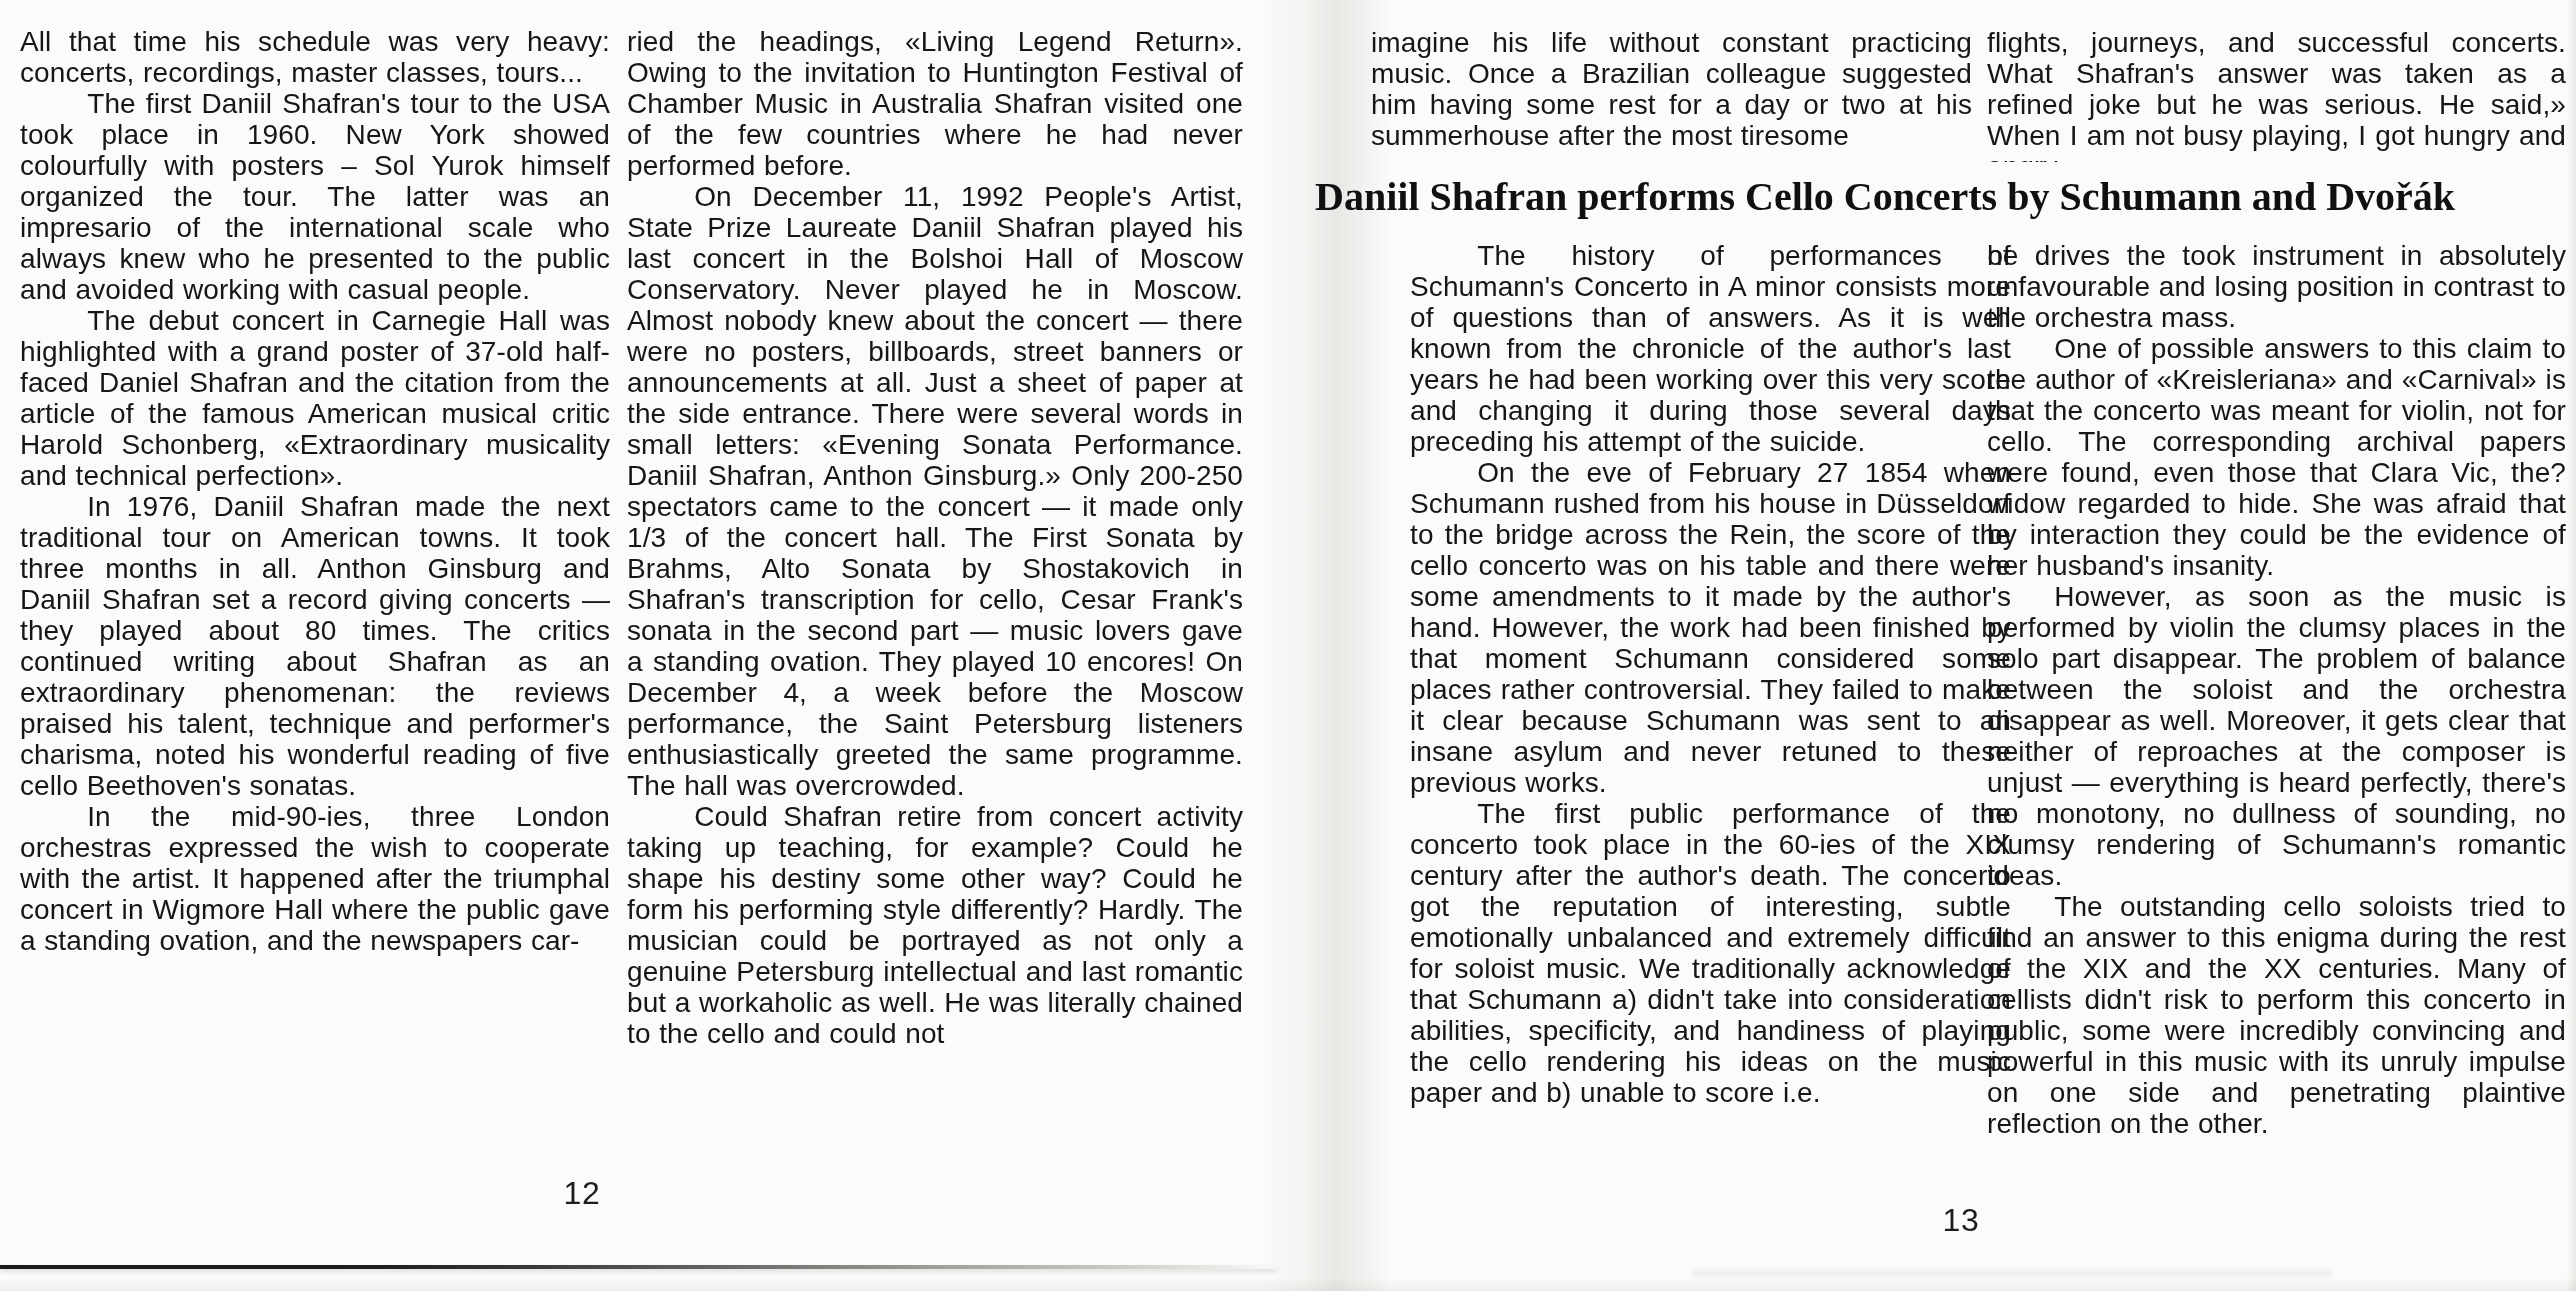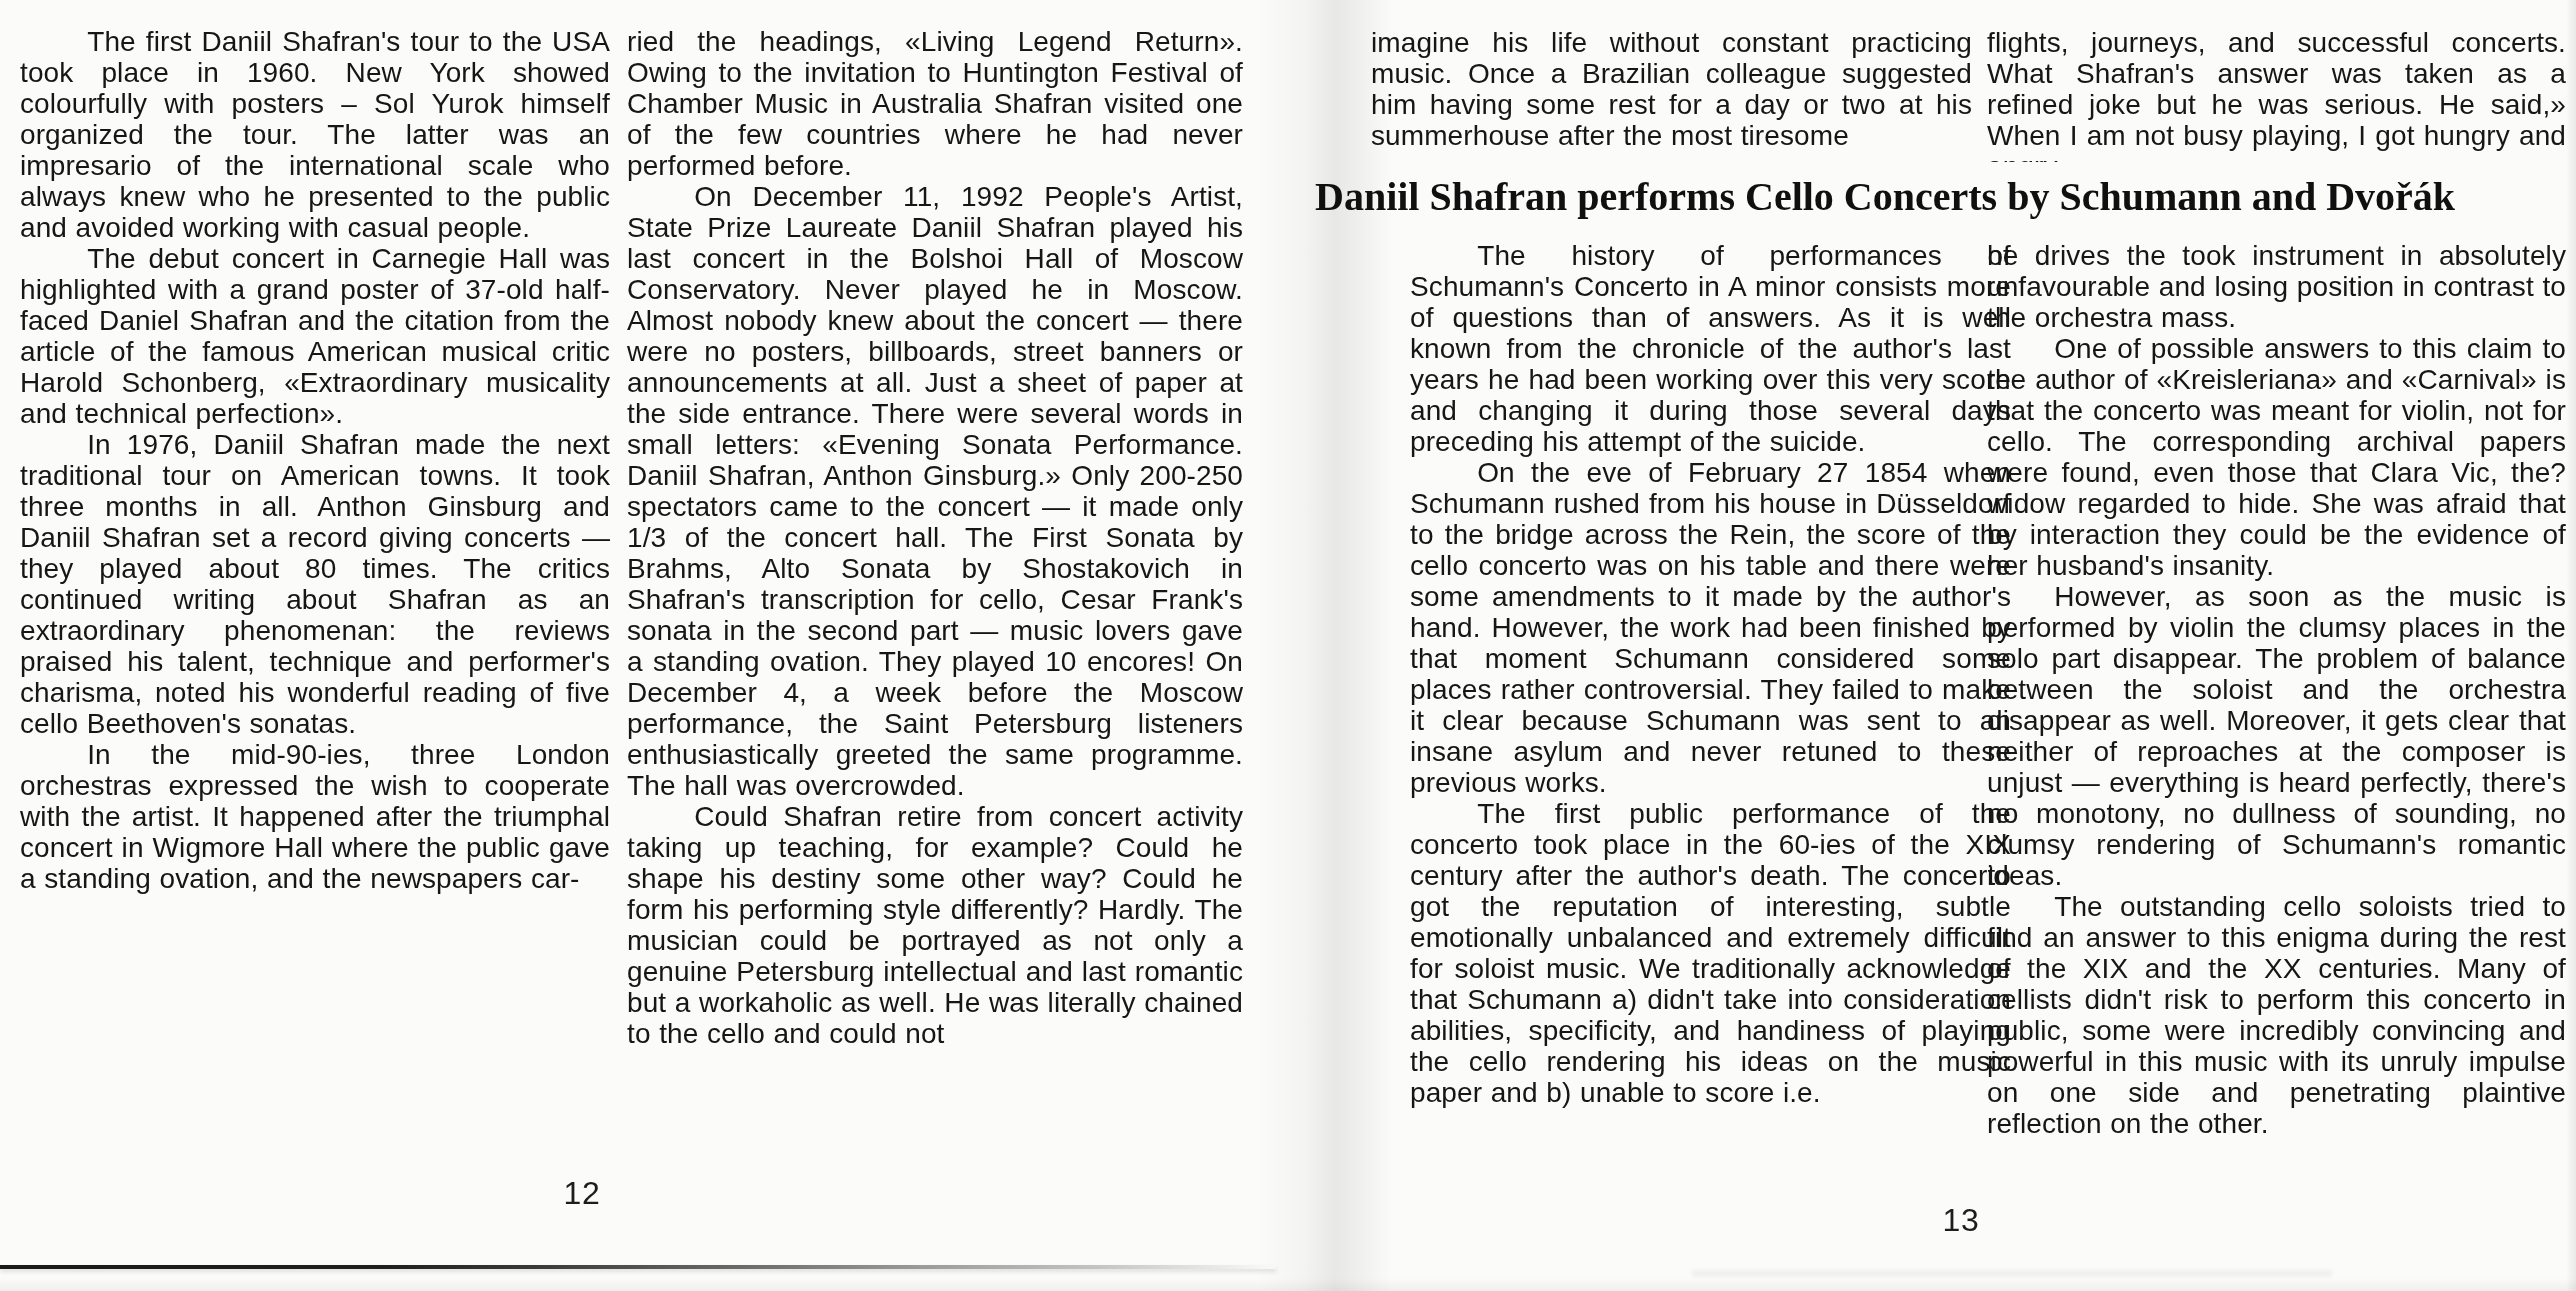--- a/index.html
+++ b/index.html
@@ -129,20 +129,21 @@
 <div class="spread">
 
   <div class="gutter-shadow"></div>
   <div class="bottom-line"></div>
   <div class="bottom-smudge"></div>
   <div class="bottom-edge"></div>
   <div class="right-edge"></div>
 
   <div>
     <div id="p12c1" class="col">
+      <p>All that time his schedule was very heavy: concerts, recordings, master classes, tours...</p>
       <p class="indent">The first Daniil Shafran's tour to the USA took place in 1960. New York showed colourfully with posters – Sol Yurok himself organized the tour. The latter was an impresario of the international scale who always knew who he presented to the public and avoided working with casual people.</p>
       <p class="indent">The debut concert in Carnegie Hall was highlighted with a grand poster of 37-old half-faced Daniel Shafran and the citation from the article of the famous American musical critic Harold Schonberg, «Extraordinary musicality and technical perfection».</p>
       <p class="indent">In 1976, Daniil Shafran made the next traditional tour on American towns. It took three months in all. Anthon Ginsburg and Daniil Shafran set a record giving concerts — they played about 80 times. The critics continued writing about Shafran as an extraordinary phenomenan: the reviews praised his talent, technique and performer's charisma, noted his wonderful reading of five cello Beethoven's sonatas.</p>
       <p class="indent">In the mid-90-ies, three London orchestras expressed the wish to cooperate with the artist. It happened after the triumphal concert in Wigmore Hall where the public gave a standing ovation, and the newspapers car-</p>
     </div>
     <div id="p12c2" class="col">
       <p>ried the headings, «Living Legend Return». Owing to the invitation to Huntington Festival of Chamber Music in Australia Shafran visited one of the few countries where he had never performed before.</p>
       <p class="indent">On December 11, 1992 People's Artist, State Prize Laureate Daniil Shafran played his last concert in the Bolshoi Hall of Moscow Conservatory. Never played he in Moscow. Almost nobody knew about the concert — there were no posters, billboards, street banners or announcements at all. Just a sheet of paper at the side entrance. There were several words in small letters: «Evening Sonata Performance. Daniil Shafran, Anthon Ginsburg.» Only 200-250 spectators came to the concert — it made only 1/3 of the concert hall. The First Sonata by Brahms, Alto Sonata by Shostakovich in Shafran's transcription for cello, Cesar Frank's sonata in the second part — music lovers gave a standing ovation. They played 10 encores! On December 4, a week before the Moscow performance, the Saint Petersburg listeners enthusiastically greeted the same programme. The hall was overcrowded.</p>
       <p class="indent">Could Shafran retire from concert activity taking up teaching, for example? Could he shape his destiny some other way? Could he form his performing style differently? Hardly. The musician could be portrayed as not only a genuine Petersburg intellectual and last romantic but a workaholic as well. He was literally chained to the cello and could not</p>
     </div>

